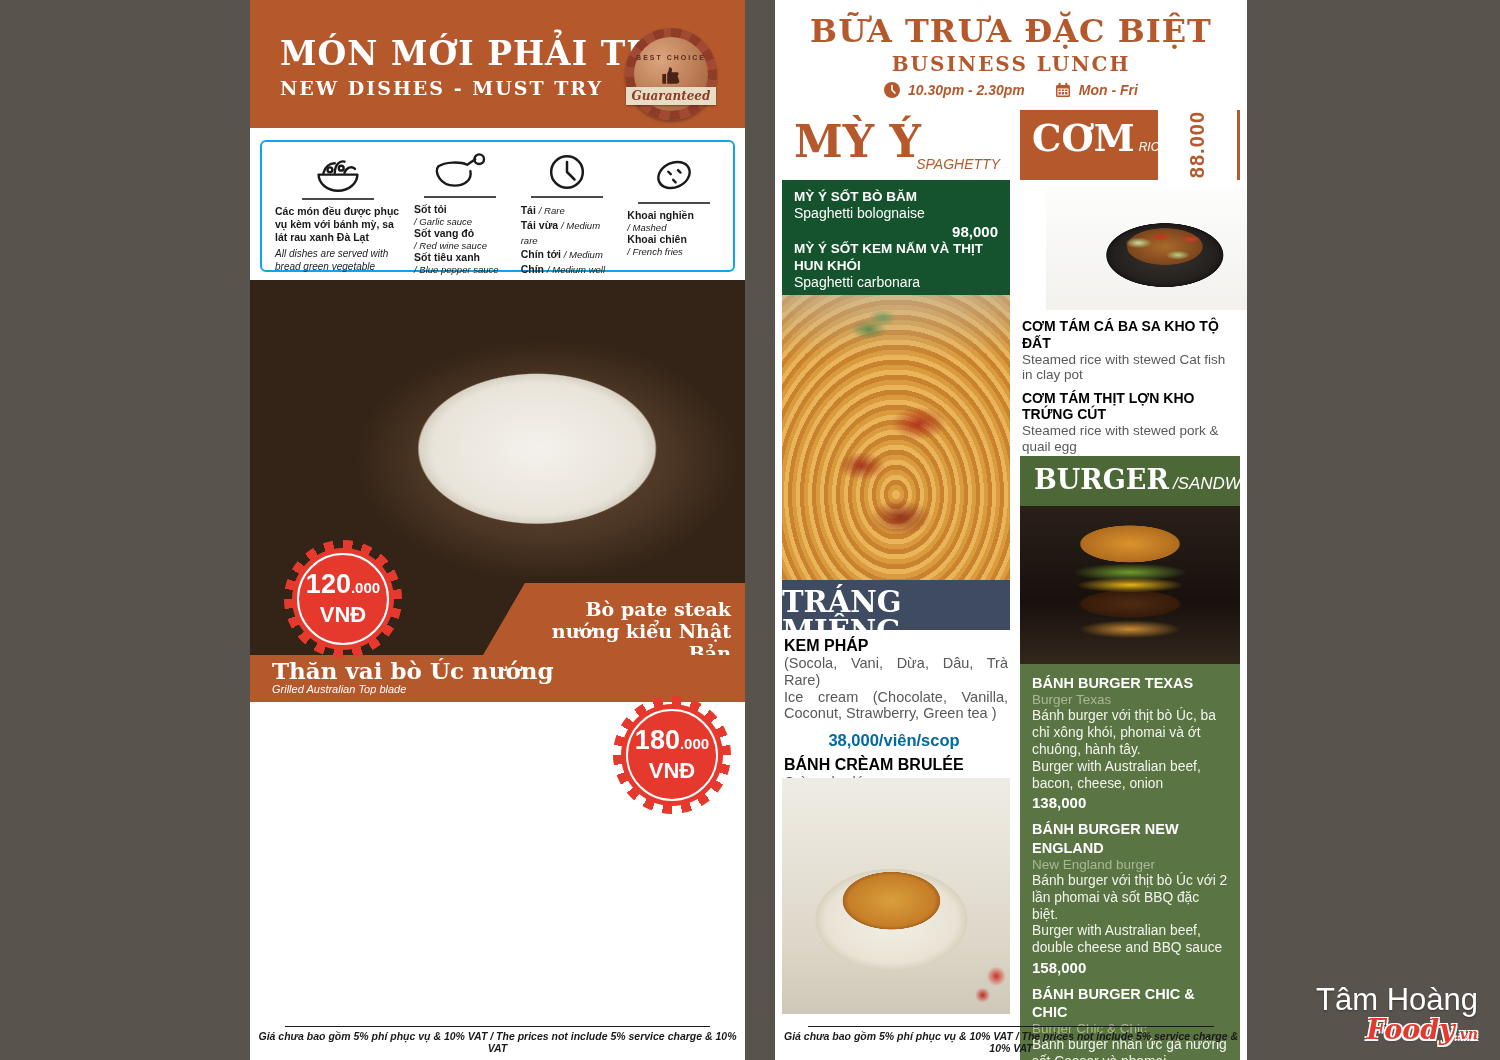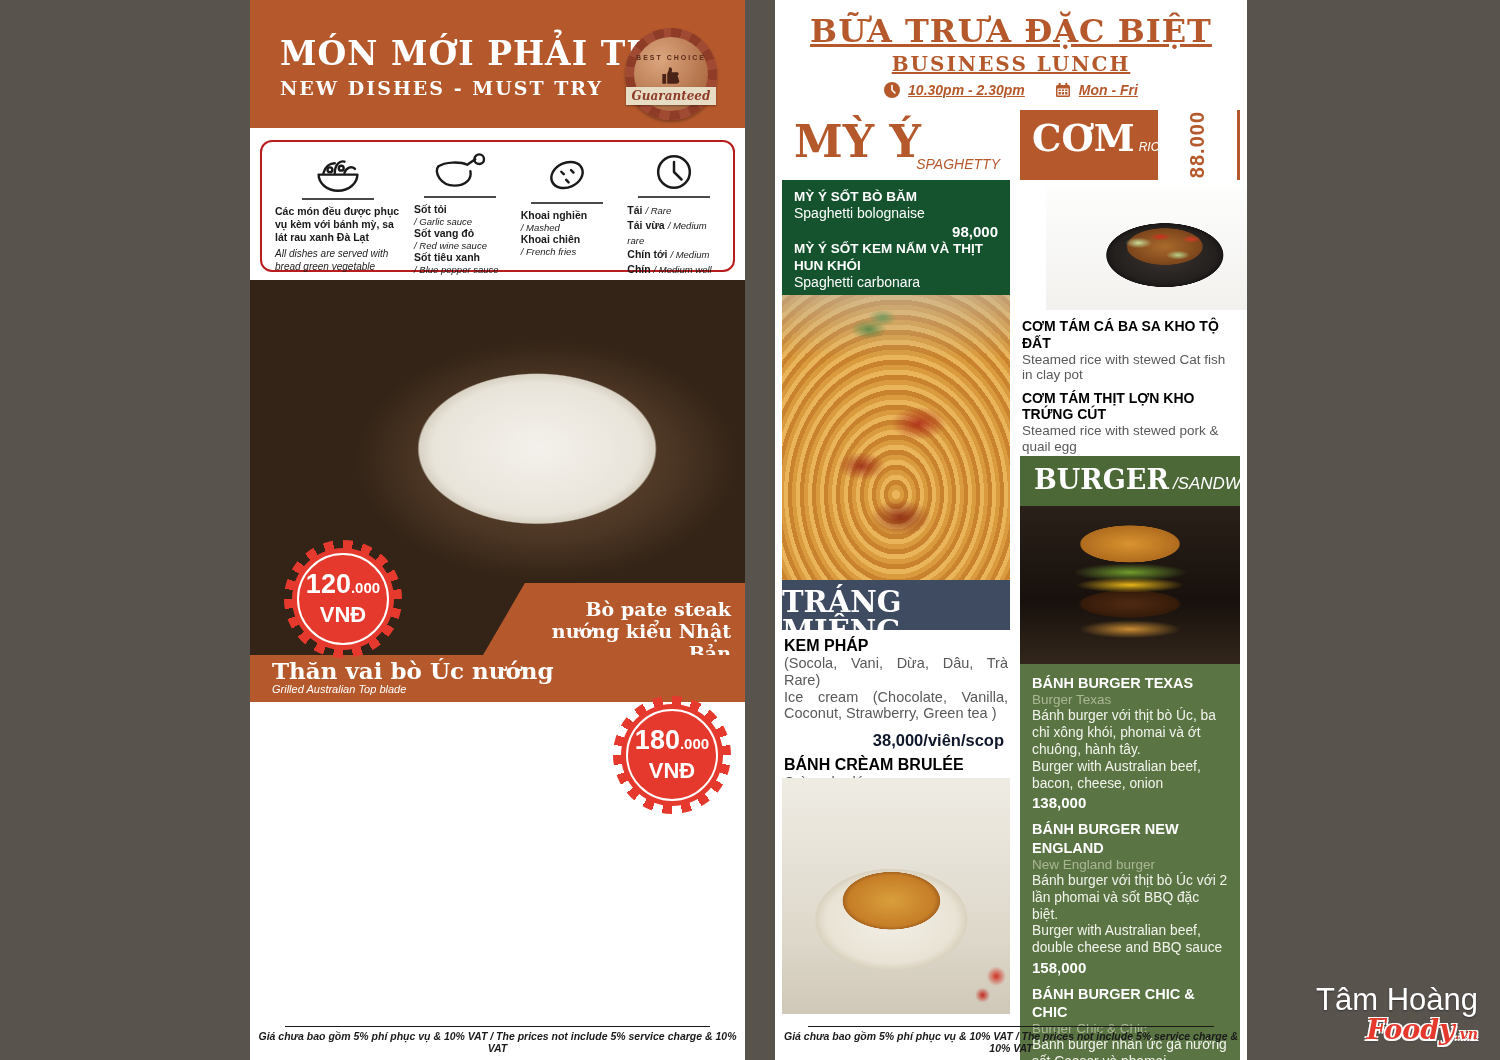--- a/index.html
+++ b/index.html
@@ -36,21 +36,21 @@
   }
   .seal-top { font-size:7px; font-weight:bold; letter-spacing:2px; margin-bottom:1px; }
   .seal-mid { font-size:6px; font-weight:bold; letter-spacing:1px; margin-top:1px; }
   .seal-banner {
     position:absolute; left:-8px; right:-8px; bottom:6px; height:18px;
     background:#e7dcc4; display:flex; align-items:center; justify-content:center;
     font-family:"DejaVu Serif", serif; font-style:italic; font-weight:bold;
     font-size:12px; color:#8e3b28; box-shadow:0 1px 2px rgba(0,0,0,.35);
   }
   .info-box {
-    margin:12px 10px 8px 10px; border:2px solid #b91c1c; border-radius:12px;
+    margin:12px 10px 8px 10px; border:2px solid #0ea5e9; border-radius:6px;
     height:132px; display:flex; padding:10px 6px 6px 6px;
   }
   .info-col { flex:1; padding:0 7px; display:flex; flex-direction:column; align-items:flex-start; }
   .info-col.c1 { flex:1.35; }
   .ic-icon { height:46px; display:flex; align-items:center; align-self:center; }
   .ic-rule { width:72px; border-top:2px solid #4a4a4a; margin:4px auto 5px auto; align-self:center; }
   .ic-bold   { font-size:10.5px; font-weight:bold; line-height:1.25; }
   .ic-italic { font-size:10px; font-style:italic; line-height:1.25; color:#222; }
   .ic-pair { line-height:1.2; }
   .ic-pair .vi { font-size:10.5px; font-weight:bold; }
@@ -119,21 +119,21 @@
   .dish-band .vi { font-family:"DejaVu Serif", serif; font-weight:bold; font-size:23px; line-height:1.05; }
   .dish-band .en { font-style:italic; font-size:11px; }
 
   .page-footer {
     position:absolute; bottom:6px; left:0; right:0; text-align:center;
   }
   .page-footer .rule { width:86%; margin:0 auto 3px auto; border-top:1.5px solid #1a1a1a; }
   .page-footer .txt { font-size:10.5px; font-style:italic; font-weight:bold; color:#1a1a1a; }
 
   
-  .rp-header { text-align:center; padding-top:12px; height:110px; color:#b5592c;text-decoration:underline; }
+  .rp-header { text-align:center; padding-top:12px; height:110px; color:#b5592c; }
   .rp-title { font-family:"DejaVu Serif", serif; font-weight:bold; font-size:32px; letter-spacing:1px; }
   .rp-sub   { font-family:"DejaVu Serif", serif; font-weight:bold; font-size:20px; letter-spacing:2px; margin-top:2px; }
   .rp-meta  { display:flex; justify-content:center; align-items:center; gap:8px; margin-top:6px; }
   .rp-meta .mtxt { font-size:14px; font-weight:bold; font-style:italic; }
   .rp-meta .micon { display:flex; align-items:center; }
   .rp-meta .gap { width:14px; }
 
   .rp-cols { display:flex; padding:0 7px; gap:10px; }
   .rp-col { display:flex; flex-direction:column; }
   .col-a { width:228px; }
@@ -166,21 +166,21 @@
       linear-gradient(180deg, rgba(190,185,175,.55) 0%, rgba(0,0,0,0) 22%);
   }
   .desserts-header {
     background:#3f4b61; color:#fff; height:50px; text-align:left; padding-top:8px;
   }
   .desserts-title { font-family:"DejaVu Serif", serif; font-weight:bold; font-size:29px; line-height:1; }
   .desserts-sub   { font-family:"DejaVu Serif", serif; font-weight:bold; font-size:18px; letter-spacing:1px; }
   .dessert-list { padding:7px 2px 0 2px; height:148px; }
   .dl-name { font-weight:bold; font-size:16px; line-height:1.15; color:#000; }
   .dl-gray { color:#58595b; font-size:14.5px; line-height:1.15; text-align:justify; }
-  .dl-price { font-weight:bold; font-size:16.5px; text-align:right; color:#0f172a; }
+  .dl-price { font-weight:bold; font-size:16.5px; text-align:center; color:#0369a1; }
   #brulee-photo {
     height:236px;
     background:
       radial-gradient(circle 10px at 88% 92%, #c2281e 0%, rgba(0,0,0,0) 75%),
       radial-gradient(circle 13px at 94% 84%, #d03224 0%, rgba(0,0,0,0) 75%),
       radial-gradient(ellipse 78px 46px at 48% 52%, #d99f3c 0%, #c67e27 55%, #a9661f 62%, rgba(0,0,0,0) 63%),
       radial-gradient(ellipse 105px 70px at 48% 60%, #f3efe6 0%, #e9e3d5 62%, #d9d2bf 72%, rgba(0,0,0,0) 73%),
       linear-gradient(180deg, #efece4 0%, #ddd7c9 70%, #cfc8b8 100%);
   }
 
@@ -300,49 +300,49 @@
         <div class="en">/ Red wine sauce</div>
       </div>
       <div class="ic-pair">
         <div class="vi">Sốt tiêu xanh</div>
         <div class="en">/ Blue pepper sauce</div>
       </div>
     </div>
 
     <div class="info-col">
       <div class="ic-icon">
-        <svg class="lineicon" width="44" height="40" viewBox="0 0 54 48">
-          <ellipse cx="27" cy="24" rx="20" ry="15" transform="rotate(-25 27 24)"></ellipse>
-          <path d="M20 20l3 3M32 18l3 3M26 30l3 3"></path>
-        </svg>
-      </div>
-      <div class="ic-rule"></div>
-      <div class="ic-pair">
-        <div class="vi">Khoai nghiền</div>
-        <div class="en">/ Mashed</div>
-      </div>
-      <div class="ic-pair">
-        <div class="vi">Khoai chiên</div>
-        <div class="en">/ French fries</div>
-      </div>
-    </div>
-
-    <div class="info-col">
-      <div class="ic-icon">
         <svg class="lineicon" width="40" height="40" viewBox="0 0 48 48">
           <circle cx="24" cy="24" r="19"></circle>
           <path d="M24 12v12l9 9"></path>
         </svg>
       </div>
       <div class="ic-rule"></div>
       <div class="ic-inline"><b>Tái</b> <i>/ Rare</i></div>
       <div class="ic-inline"><b>Tái vừa</b> <i>/ Medium rare</i></div>
       <div class="ic-inline"><b>Chín tới</b> <i>/ Medium</i></div>
       <div class="ic-inline"><b>Chín</b> <i>/ Medium well</i></div>
       <div class="ic-inline"><b>Chín kỹ</b> <i>/ Well done</i></div>
+    </div>
+
+    <div class="info-col">
+      <div class="ic-icon">
+        <svg class="lineicon" width="44" height="40" viewBox="0 0 54 48">
+          <ellipse cx="27" cy="24" rx="20" ry="15" transform="rotate(-25 27 24)"></ellipse>
+          <path d="M20 20l3 3M32 18l3 3M26 30l3 3"></path>
+        </svg>
+      </div>
+      <div class="ic-rule"></div>
+      <div class="ic-pair">
+        <div class="vi">Khoai nghiền</div>
+        <div class="en">/ Mashed</div>
+      </div>
+      <div class="ic-pair">
+        <div class="vi">Khoai chiên</div>
+        <div class="en">/ French fries</div>
+      </div>
     </div>
   </div>
 
   <div class="photo" id="steak-photo-1">
     <div class="price-badge" id="badge-120">
       <div class="pb-price"><span>120</span><small>.000</small></div>
       <div class="pb-cur">VNĐ</div>
     </div>
     <div class="dish-banner">
       <div class="vi">Bò pate steak nướng kiểu Nhật Bản</div>

